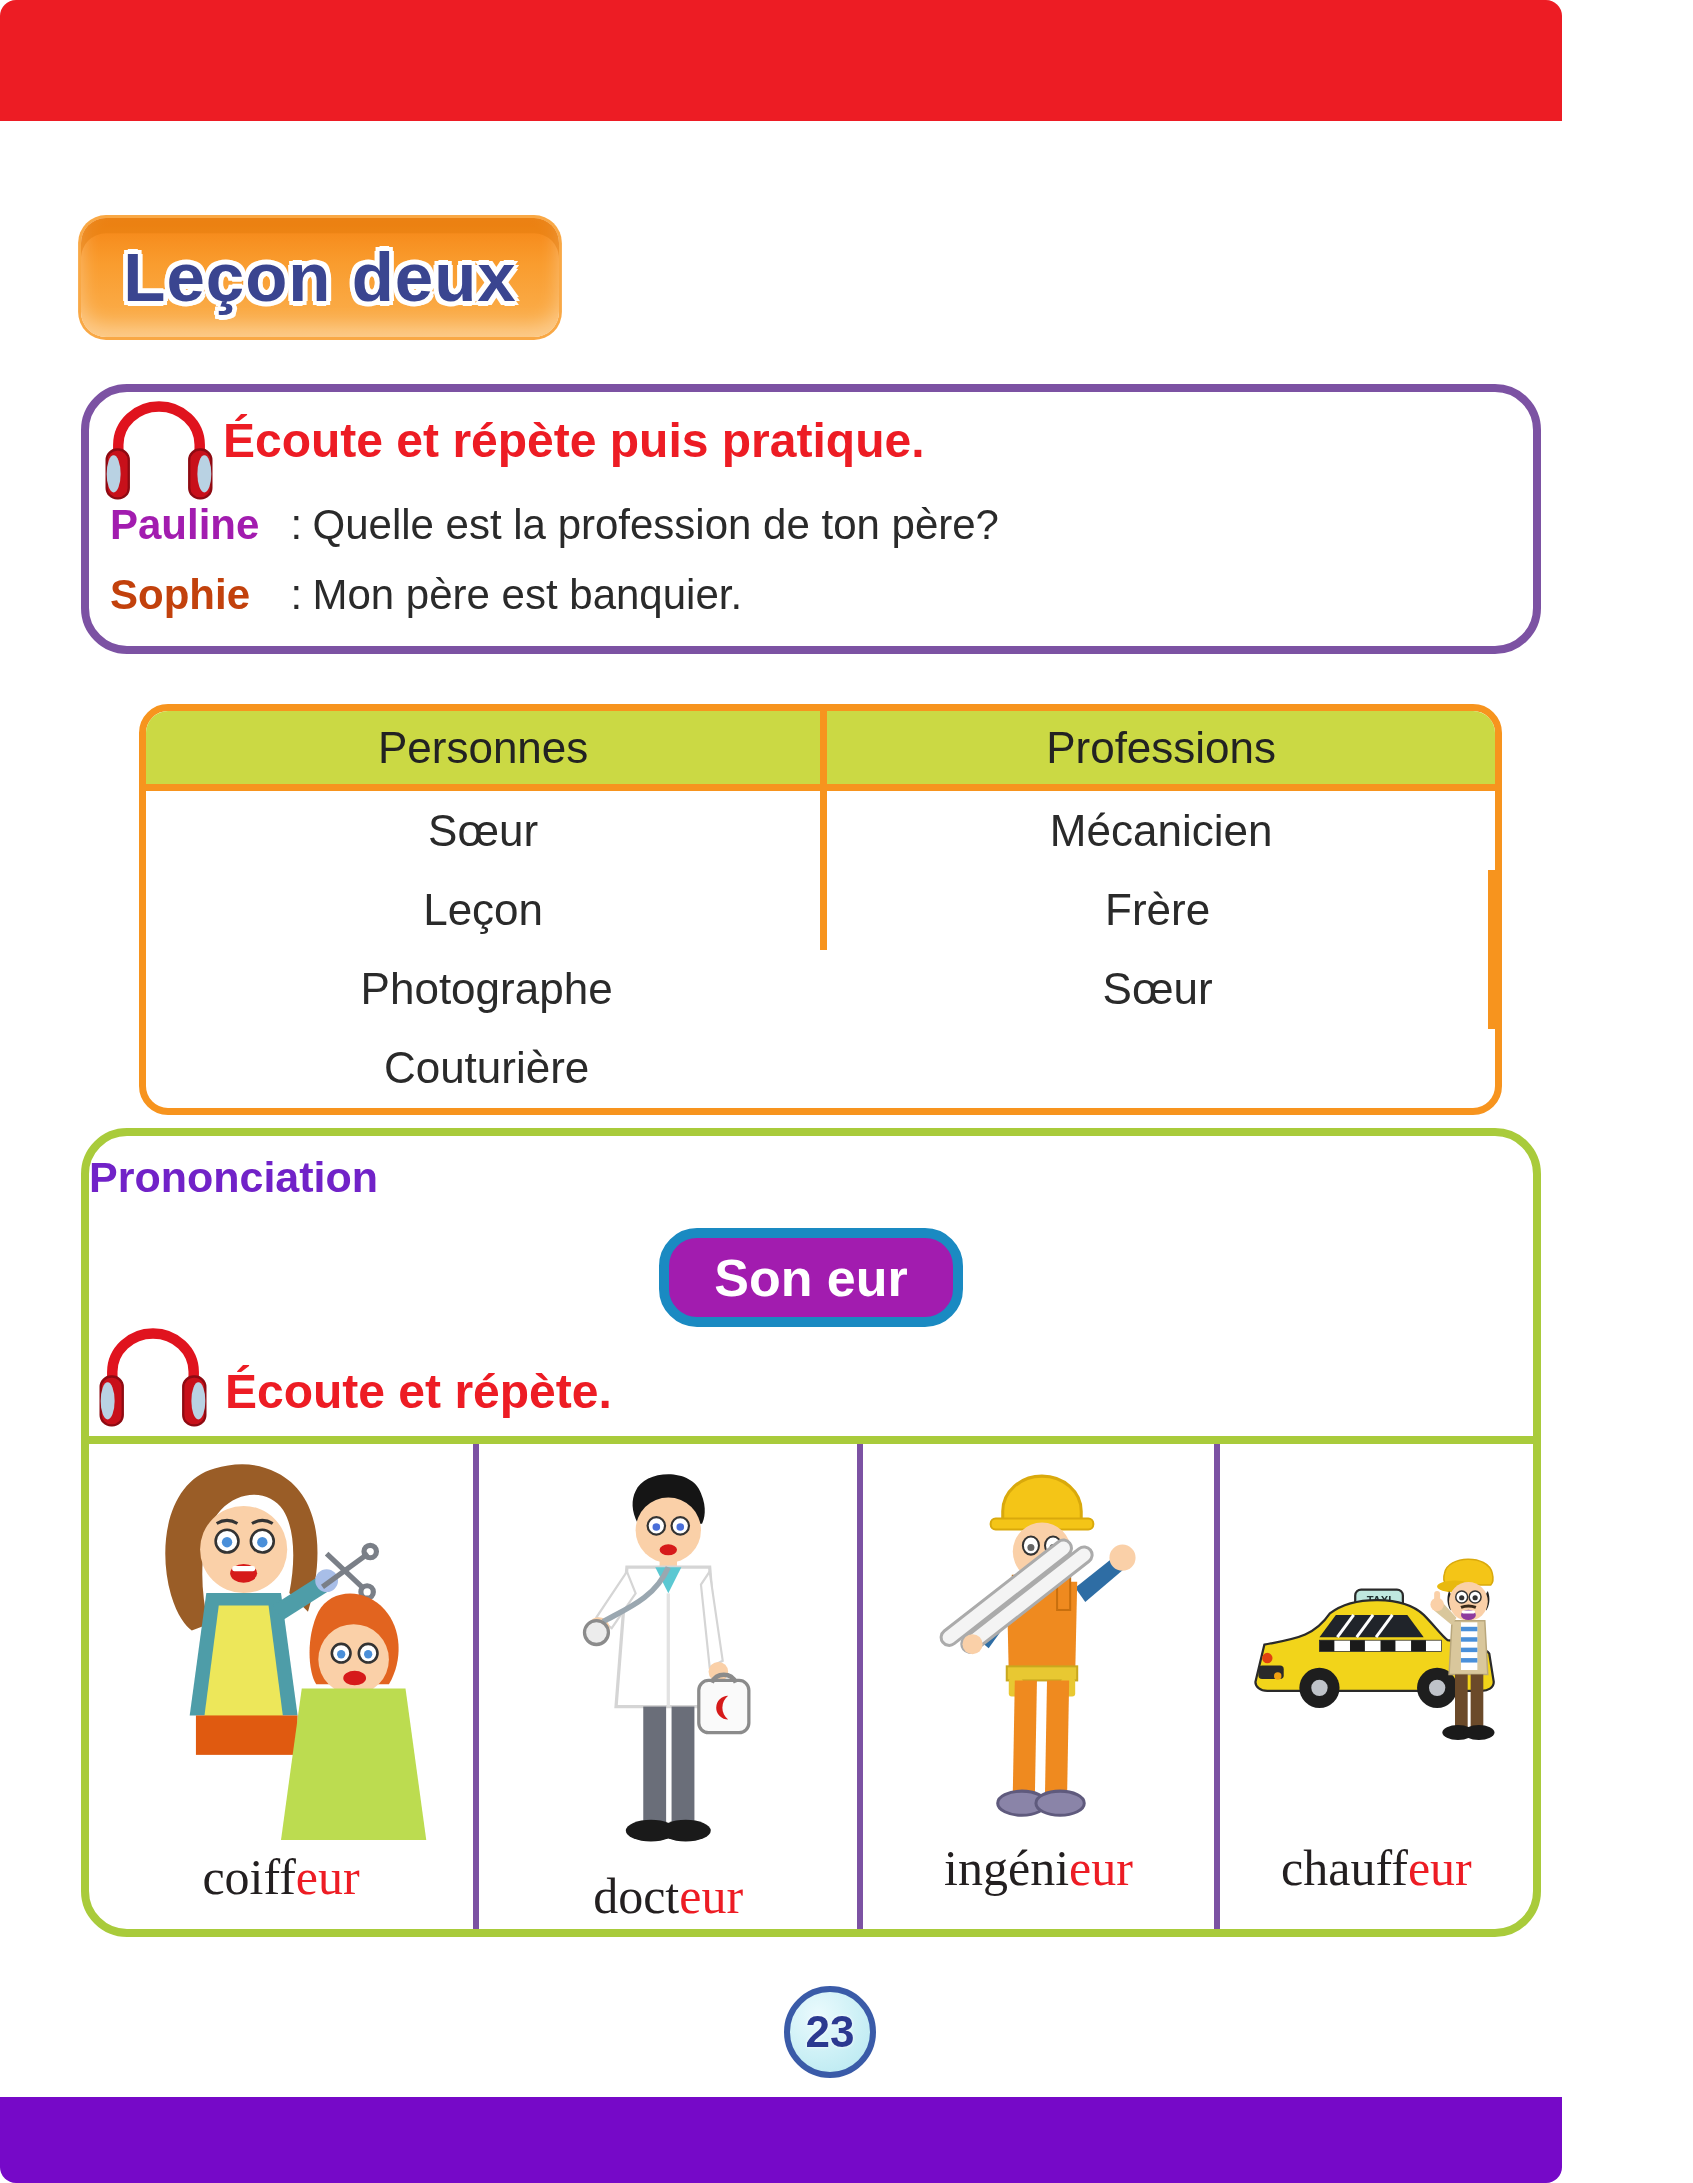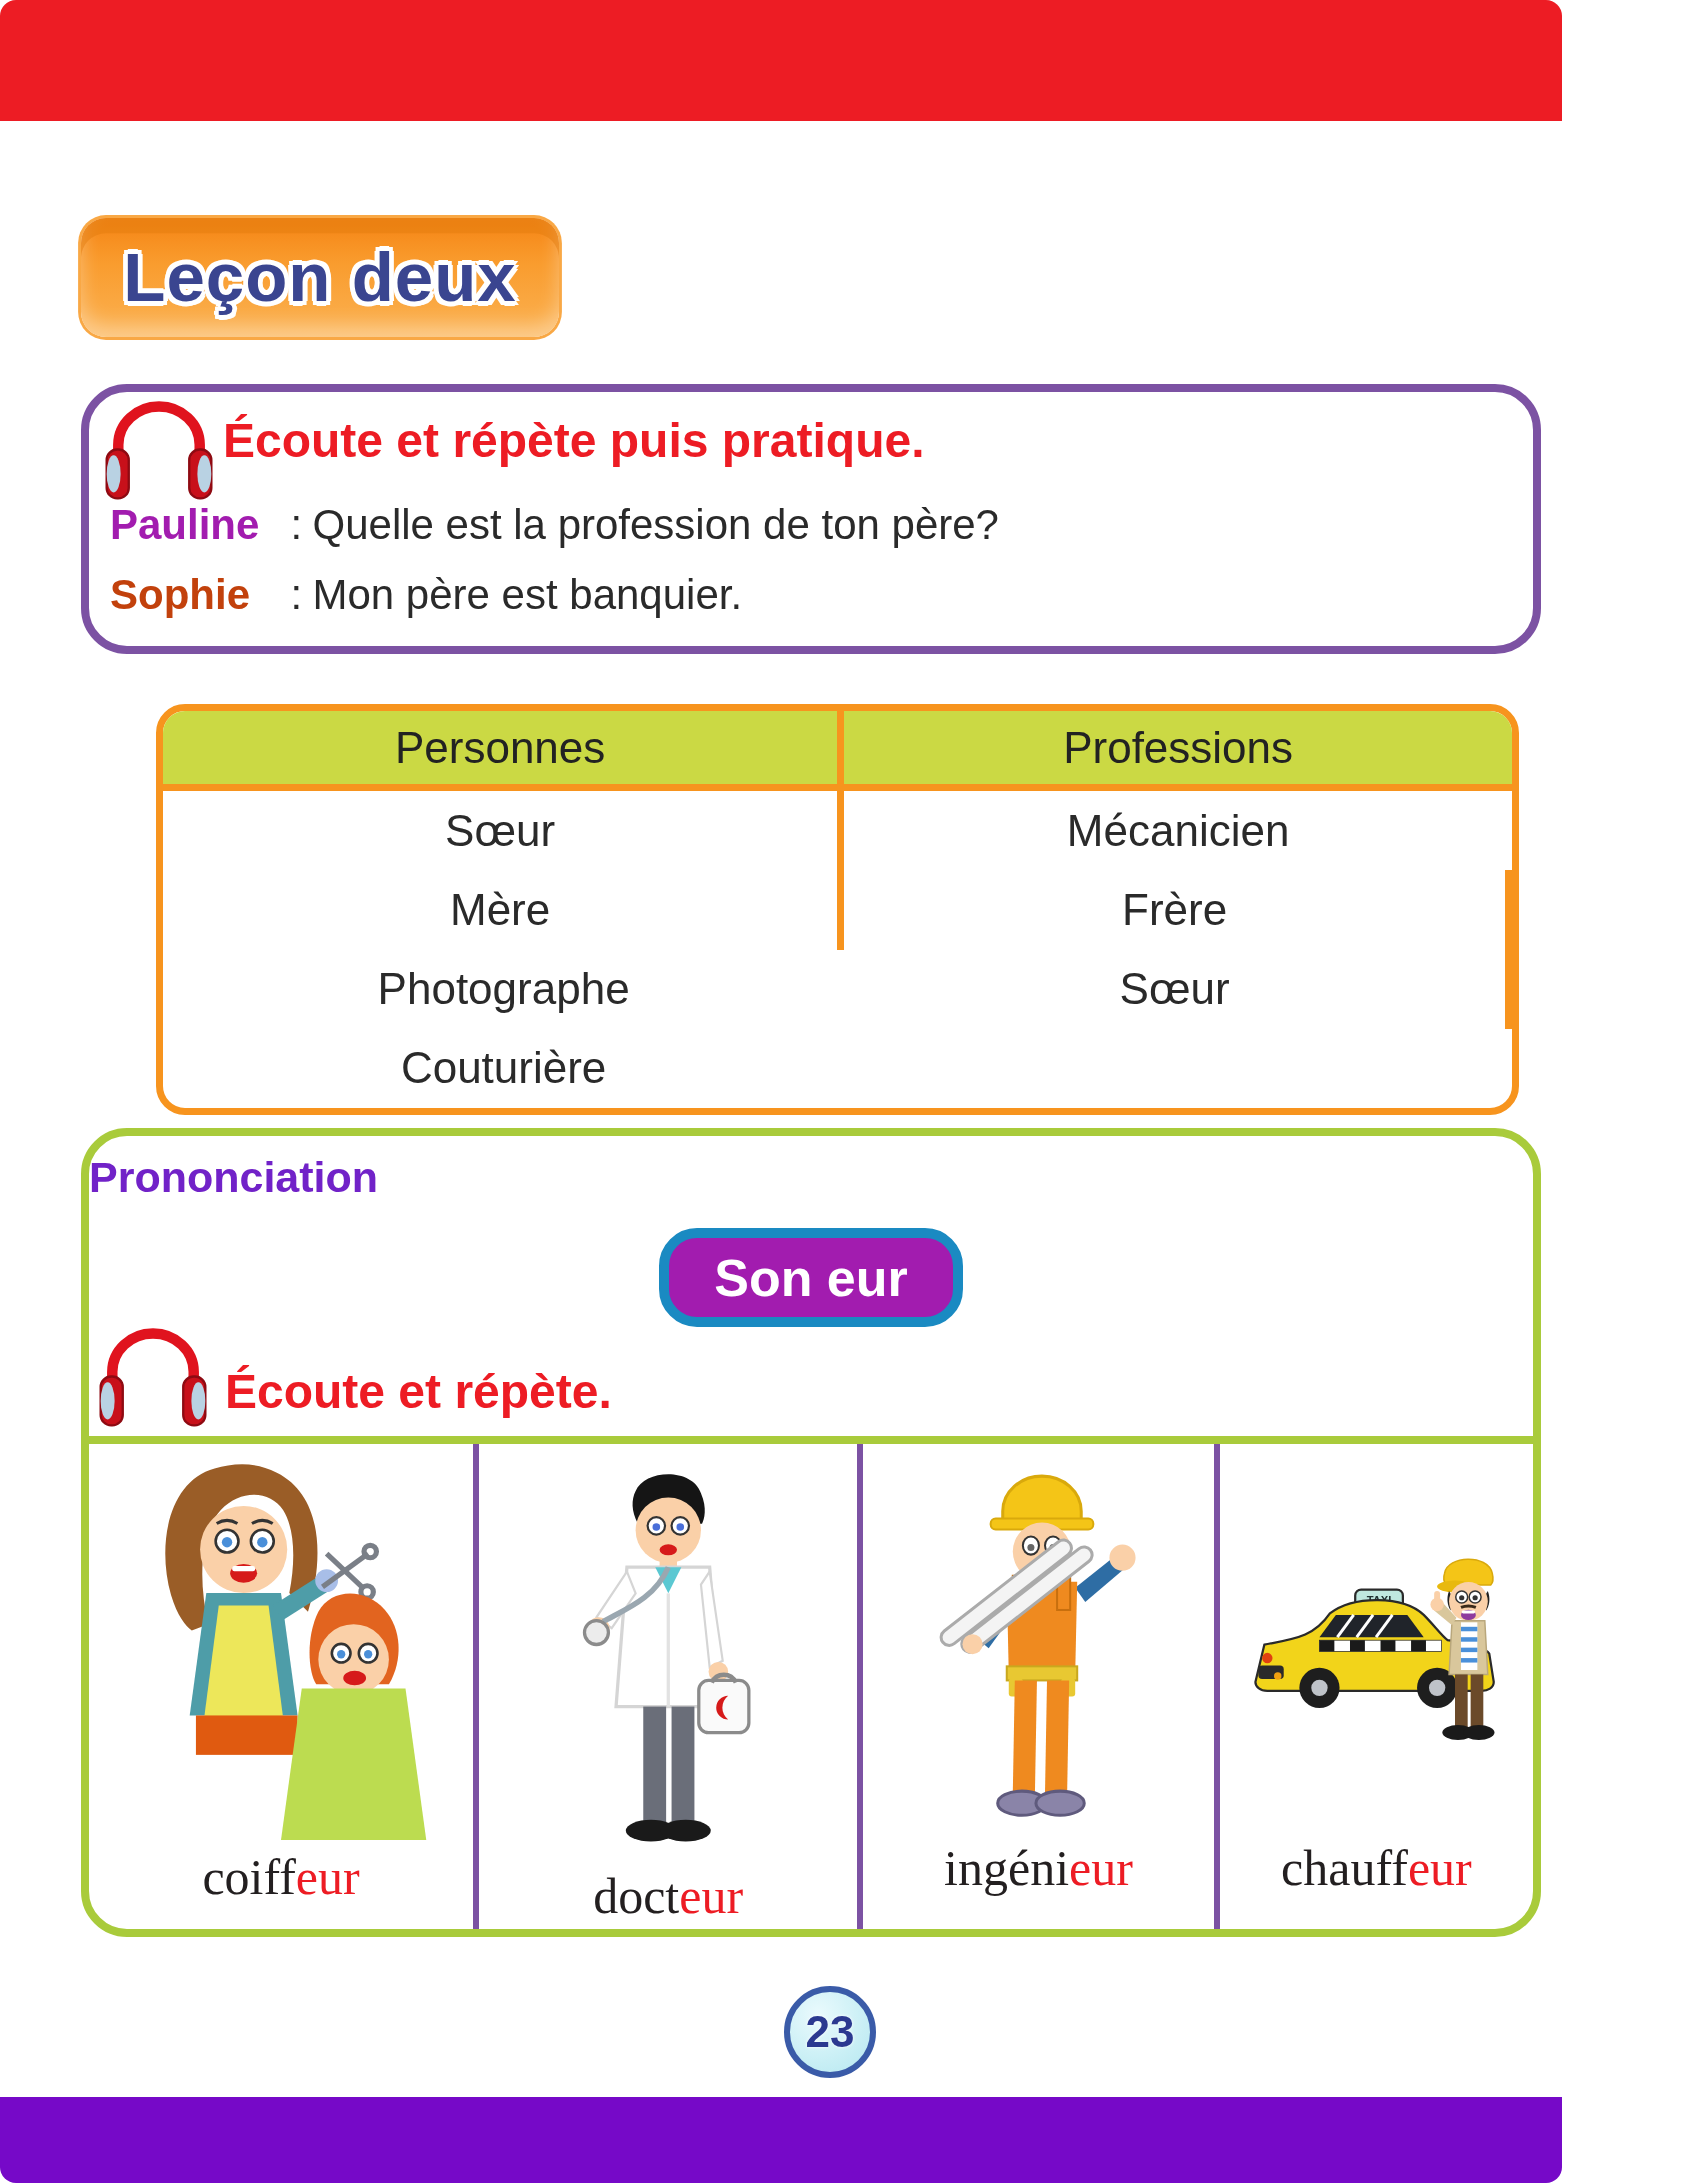--- a/index.html
+++ b/index.html
@@ -28,21 +28,21 @@
   .dialog-heading{position:absolute;left:134px;top:21px;font-size:48px;font-weight:bold;color:#ED1C24;white-space:nowrap;}
   .dialog-rows{position:absolute;left:21px;top:98px;right:17px;}
   .dialog-row{display:grid;grid-template-columns:170px 32.5px 1fr;align-items:center;height:70px;font-size:42px;}
   .speaker{font-weight:bold;}
   .speaker.green{color:#a21caf;}
   .speaker.orange{color:#c2410c;}
   .colon,.line{color:#2A2A2A;font-weight:400;}
   .colon{text-align:center;}
 
   
-  .vtable{position:absolute;left:156px;top:704px;width:1363px;height:411px;box-sizing:border-box;
+  .vtable{position:absolute;left:139px;top:704px;width:1363px;height:411px;box-sizing:border-box;
           border:7.6px solid #F7941E;border-radius:29px;overflow:hidden;background:#fff;
           display:grid;grid-template-columns:50.5% 49.5%;grid-template-rows:80px 1fr 1fr 1fr 1fr;}
   .vt-cell{display:flex;align-items:center;justify-content:center;font-size:44px;color:#2A2A2A;}
   .vt-head{background:#CBD944;border-bottom:7.6px solid #F7941E;color:#222;}
   .vt-left{border-right:7.6px solid #F7941E;}
 
   
   .pron-box{position:absolute;left:81px;top:1128px;width:1460px;height:809px;box-sizing:border-box;
             border:8.6px solid #A9CB3B;border-radius:46px;background:#fff;overflow:hidden;}
   .pron-title{position:absolute;top:17px;left:0;width:100%;
@@ -102,21 +102,21 @@
       </div>
     </div>
   </div>
 
   <div class="vtable">
     <div class="vt-cell vt-head vt-left">Personnes</div>
     <div class="vt-cell vt-head">Professions</div>
 
     <div class="vt-cell vt-left">Sœur</div>
     <div class="vt-cell">Mécanicien</div>
-    <div class="vt-cell vt-left">Mère</div>
+    <div class="vt-cell vt-left">Leçon</div>
     <div class="vt-cell vt-left">Frère</div>
     <div class="vt-cell">Photographe</div>
     <div class="vt-cell vt-left">Sœur</div>
     <div class="vt-cell">Couturière</div>
   </div>
 
   <div class="pron-box">
     <div class="pron-title">Prononciation</div>
 
     <div class="son-btn">

